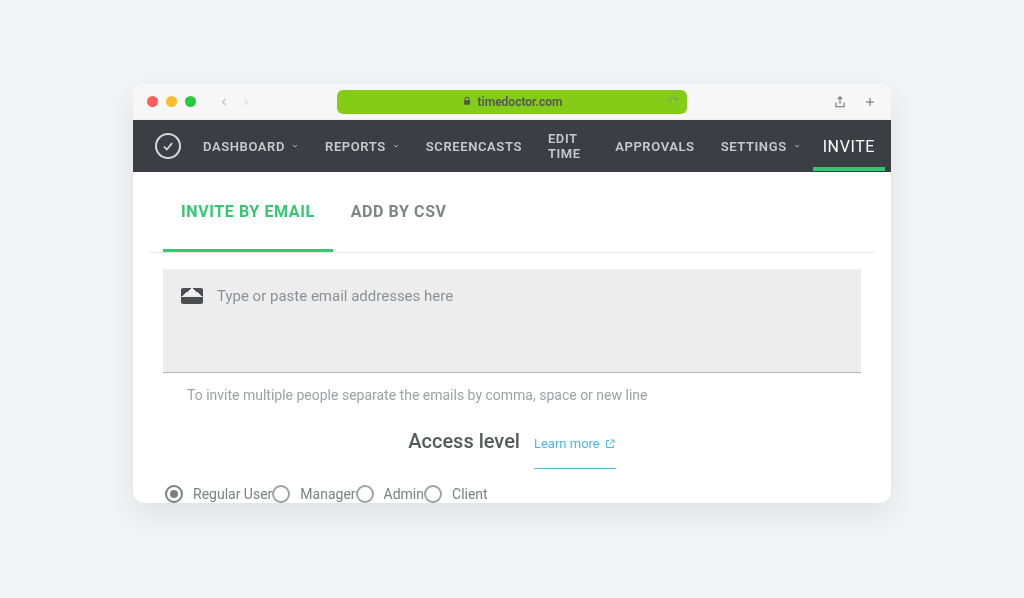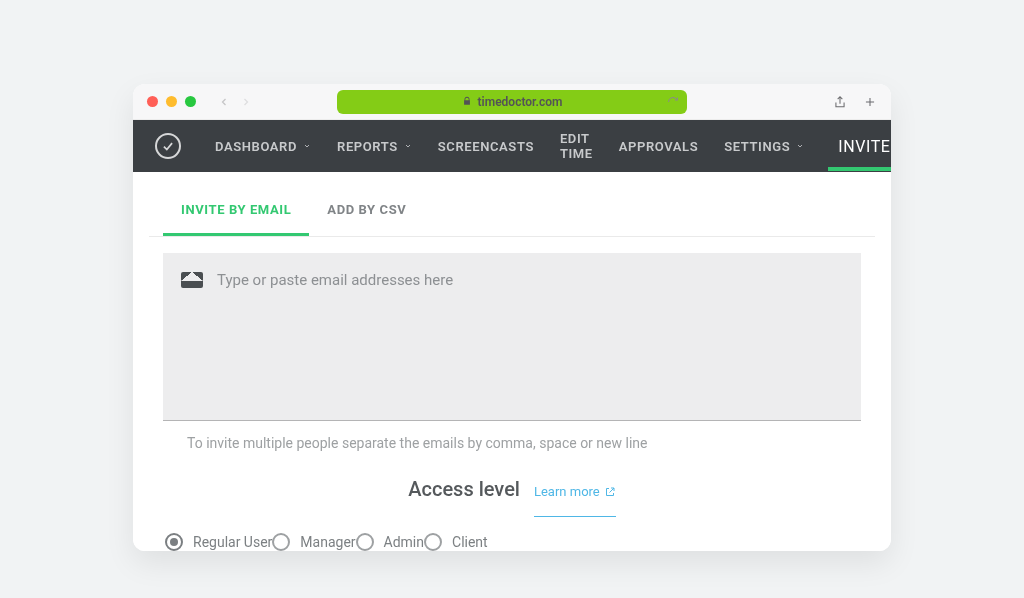--- a/index.html
+++ b/index.html
@@ -56,21 +56,21 @@
   .url-bar .refresh { position: absolute; right: 8px; color: #8a8a8c; display:flex; }
   .right-icons { margin-left: auto; display: flex; gap: 16px; color: #6b6b6e; }
   .right-icons svg { display:block; }
 
   .app-header {
     background: #3b3f43;
     height: 52px;
     display: flex;
     align-items: center;
     padding: 0 16px 0 22px;
-    gap: 34px;
+    gap: 22px;
     color: #c8cacc;
     letter-spacing: 0.6px;
     position: relative;
   }
   .logo {
     width: 26px; height: 26px;
     border: 2px solid #d6d7d8;
     border-radius: 50%;
     display: flex; align-items: center; justify-content: center;
     flex-shrink: 0;
@@ -90,38 +90,38 @@
     padding: 0 16px 0 16px;
     background: #fff;
   }
   .tabs-row {
     display: flex;
     padding: 0 14px;
     border-bottom: 1px solid #eaeaea;
     margin-top: 10px;
   }
   .tab {
-    padding: 20px 18px 16px 18px;
-    font-size: 13px;
+    padding: 20px 18px 28px 18px;
+    font-size: 16px;
     font-weight: 700;
     letter-spacing: 0.6px;
     color: #808487;
     cursor: pointer;
     border-bottom: 3px solid transparent;
   }
   .tab.active {
     color: #33c871;
     border-bottom-color: #33c871;
   }
 
   .email-area-wrap { padding: 16px 14px 0 14px; }
   .email-area {
     background: #ededee;
     border-bottom: 1px solid #b4b4b5;
-    height: 168px;
+    height: 104px;
     padding: 18px 18px;
     position: relative;
   }
   .email-row { display: flex; align-items: center; gap: 14px; }
   .mail-icon {
     width: 22px; height: 16px;
     background: #4a4e51;
     border-radius: 2px;
     position: relative;
     flex-shrink:0;

